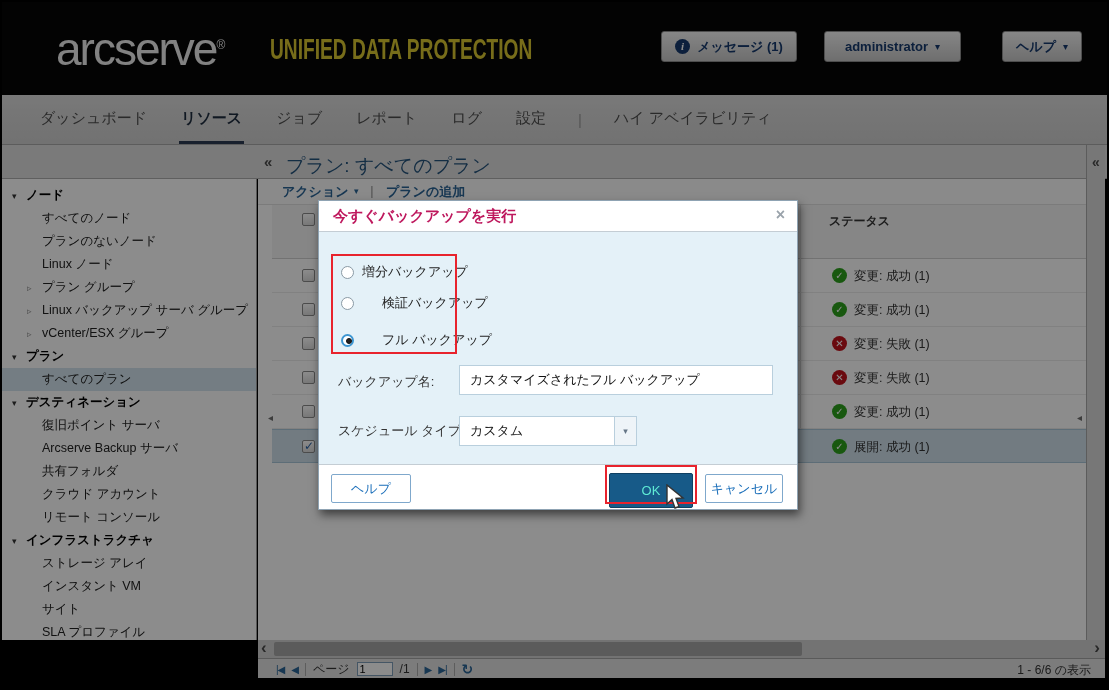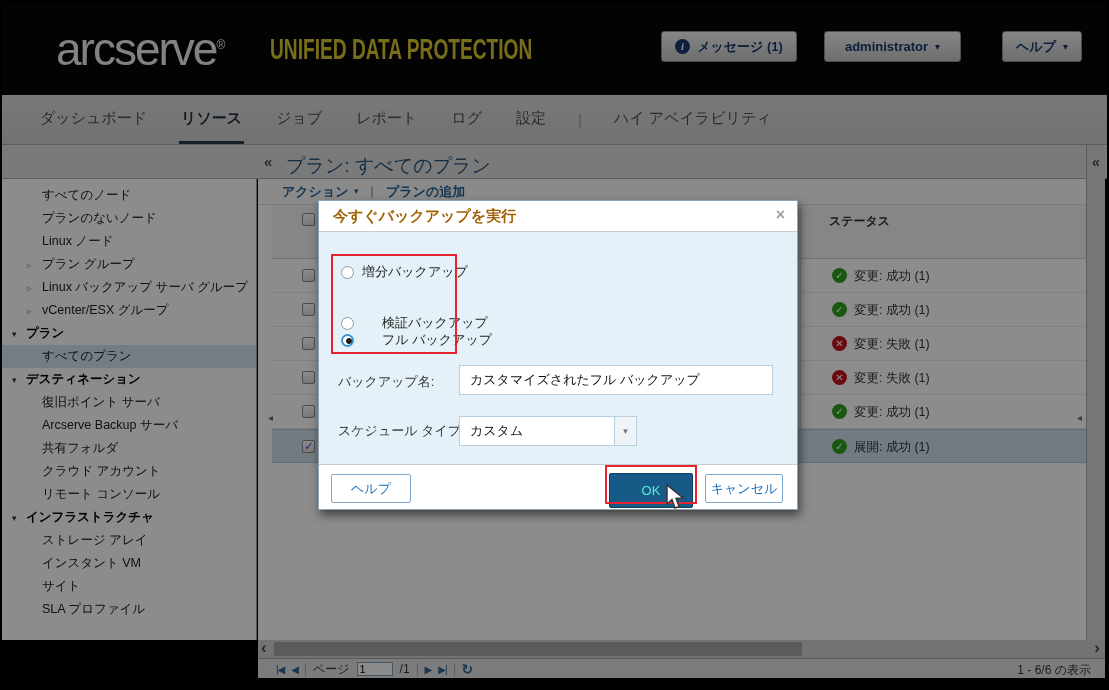--- a/index.html
+++ b/index.html
@@ -103,27 +103,27 @@
   .prange{position:absolute;right:14px;top:3px;color:#333;}
 
   
   .dim{position:absolute;left:2px;top:2px;width:1105px;height:686px;background:rgba(0,0,0,.45);z-index:50;}
 
   
   .dialog{position:absolute;left:318px;top:200px;width:480px;height:310px;background:#fff;
           border:1px solid #8fa3b3;box-shadow:2px 5px 9px rgba(0,0,0,.55);box-sizing:border-box;z-index:100;}
   .dlg-title{position:absolute;left:0;top:0;width:100%;height:31px;background:#fff;border-bottom:1px solid #c4cdd4;
              box-sizing:border-box;}
-  .dlg-title-text{position:absolute;left:14px;top:6px;font-size:15px;font-weight:bold;color:#a16207;}
+  .dlg-title-text{position:absolute;left:14px;top:6px;font-size:15px;font-weight:bold;color:#be185d;}
   .dlg-close{position:absolute;right:12px;top:5px;font-size:16px;font-weight:bold;color:#9aa3ab;}
   .dlg-body{position:absolute;left:0;top:31px;width:100%;height:234px;background:#e4f1f8;box-sizing:border-box;}
   .anno{position:absolute;border:2px solid #e8232d;box-sizing:border-box;z-index:110;}
   .anno-radios{left:12px;top:22px;width:126px;height:100px;}
   .radio-row{position:absolute;left:22px;display:flex;align-items:center;gap:8px;font-size:13px;color:#222;}
-  .rr0{top:31px;} .rr1{top:82px;gap:28px;} .rr2{top:99px;gap:28px;}
+  .rr0{top:31px;} .rr1{top:62px;gap:28px;} .rr2{top:99px;gap:28px;}
   .rdo{width:13px;height:13px;border-radius:50%;background:#fff;border:1px solid #8a9aa5;box-sizing:border-box;position:relative;}
   .rdo.on{border:2px solid #3d96d2;}
   .rdo.on::after{content:"";position:absolute;left:2.5px;top:2.5px;width:4px;height:4px;border:1px solid #111;
                  border-radius:50%;background:#222;}
   .dlg-label{position:absolute;left:19px;font-size:13px;color:#333;}
   .lbl-name{top:141px;text-align:center;} .lbl-sched{top:190px;}
   .dlg-input{position:absolute;left:140px;top:133px;width:314px;height:30px;border:1px solid #b9cfdd;background:#fff;
              font-size:13px;color:#111;padding:0 10px;box-sizing:border-box;font-family:inherit;}
   .combo{position:absolute;left:140px;top:184px;width:178px;height:30px;box-sizing:border-box;padding-left:17px;}
   .combo-text{position:absolute;left:0;top:0;width:156px;height:30px;border:1px solid #b9cfdd;background:#fff;
@@ -172,20 +172,21 @@
     <div class="nav-div">|</div>
     <div class="tab">ハイ アベイラビリティ</div>
   </div>
 
   <div class="content-header">
     <span class="collapse-left">«</span>
     <span class="page-title">プラン: すべてのプラン</span>
   </div>
 
   <div class="sidebar">
+    <div class="tree-row tree-sec"><span class="tri">▾</span><span>ノード</span></div>
     <div class="tree-row tree-leaf">すべてのノード</div>
     <div class="tree-row tree-leaf">プランのないノード</div>
     <div class="tree-row tree-leaf">Linux ノード</div>
     <div class="tree-row tree-group"><span class="tri">▹</span><span>プラン グループ</span></div>
     <div class="tree-row tree-group"><span class="tri">▹</span><span>Linux バックアップ サーバ グループ</span></div>
     <div class="tree-row tree-group"><span class="tri">▹</span><span>vCenter/ESX グループ</span></div>
     <div class="tree-row tree-sec"><span class="tri">▾</span><span>プラン</span></div>
     <div class="tree-row tree-leaf tree-sel">すべてのプラン</div>
     <div class="tree-row tree-sec"><span class="tri">▾</span><span>デスティネーション</span></div>
     <div class="tree-row tree-leaf">復旧ポイント サーバ</div>

